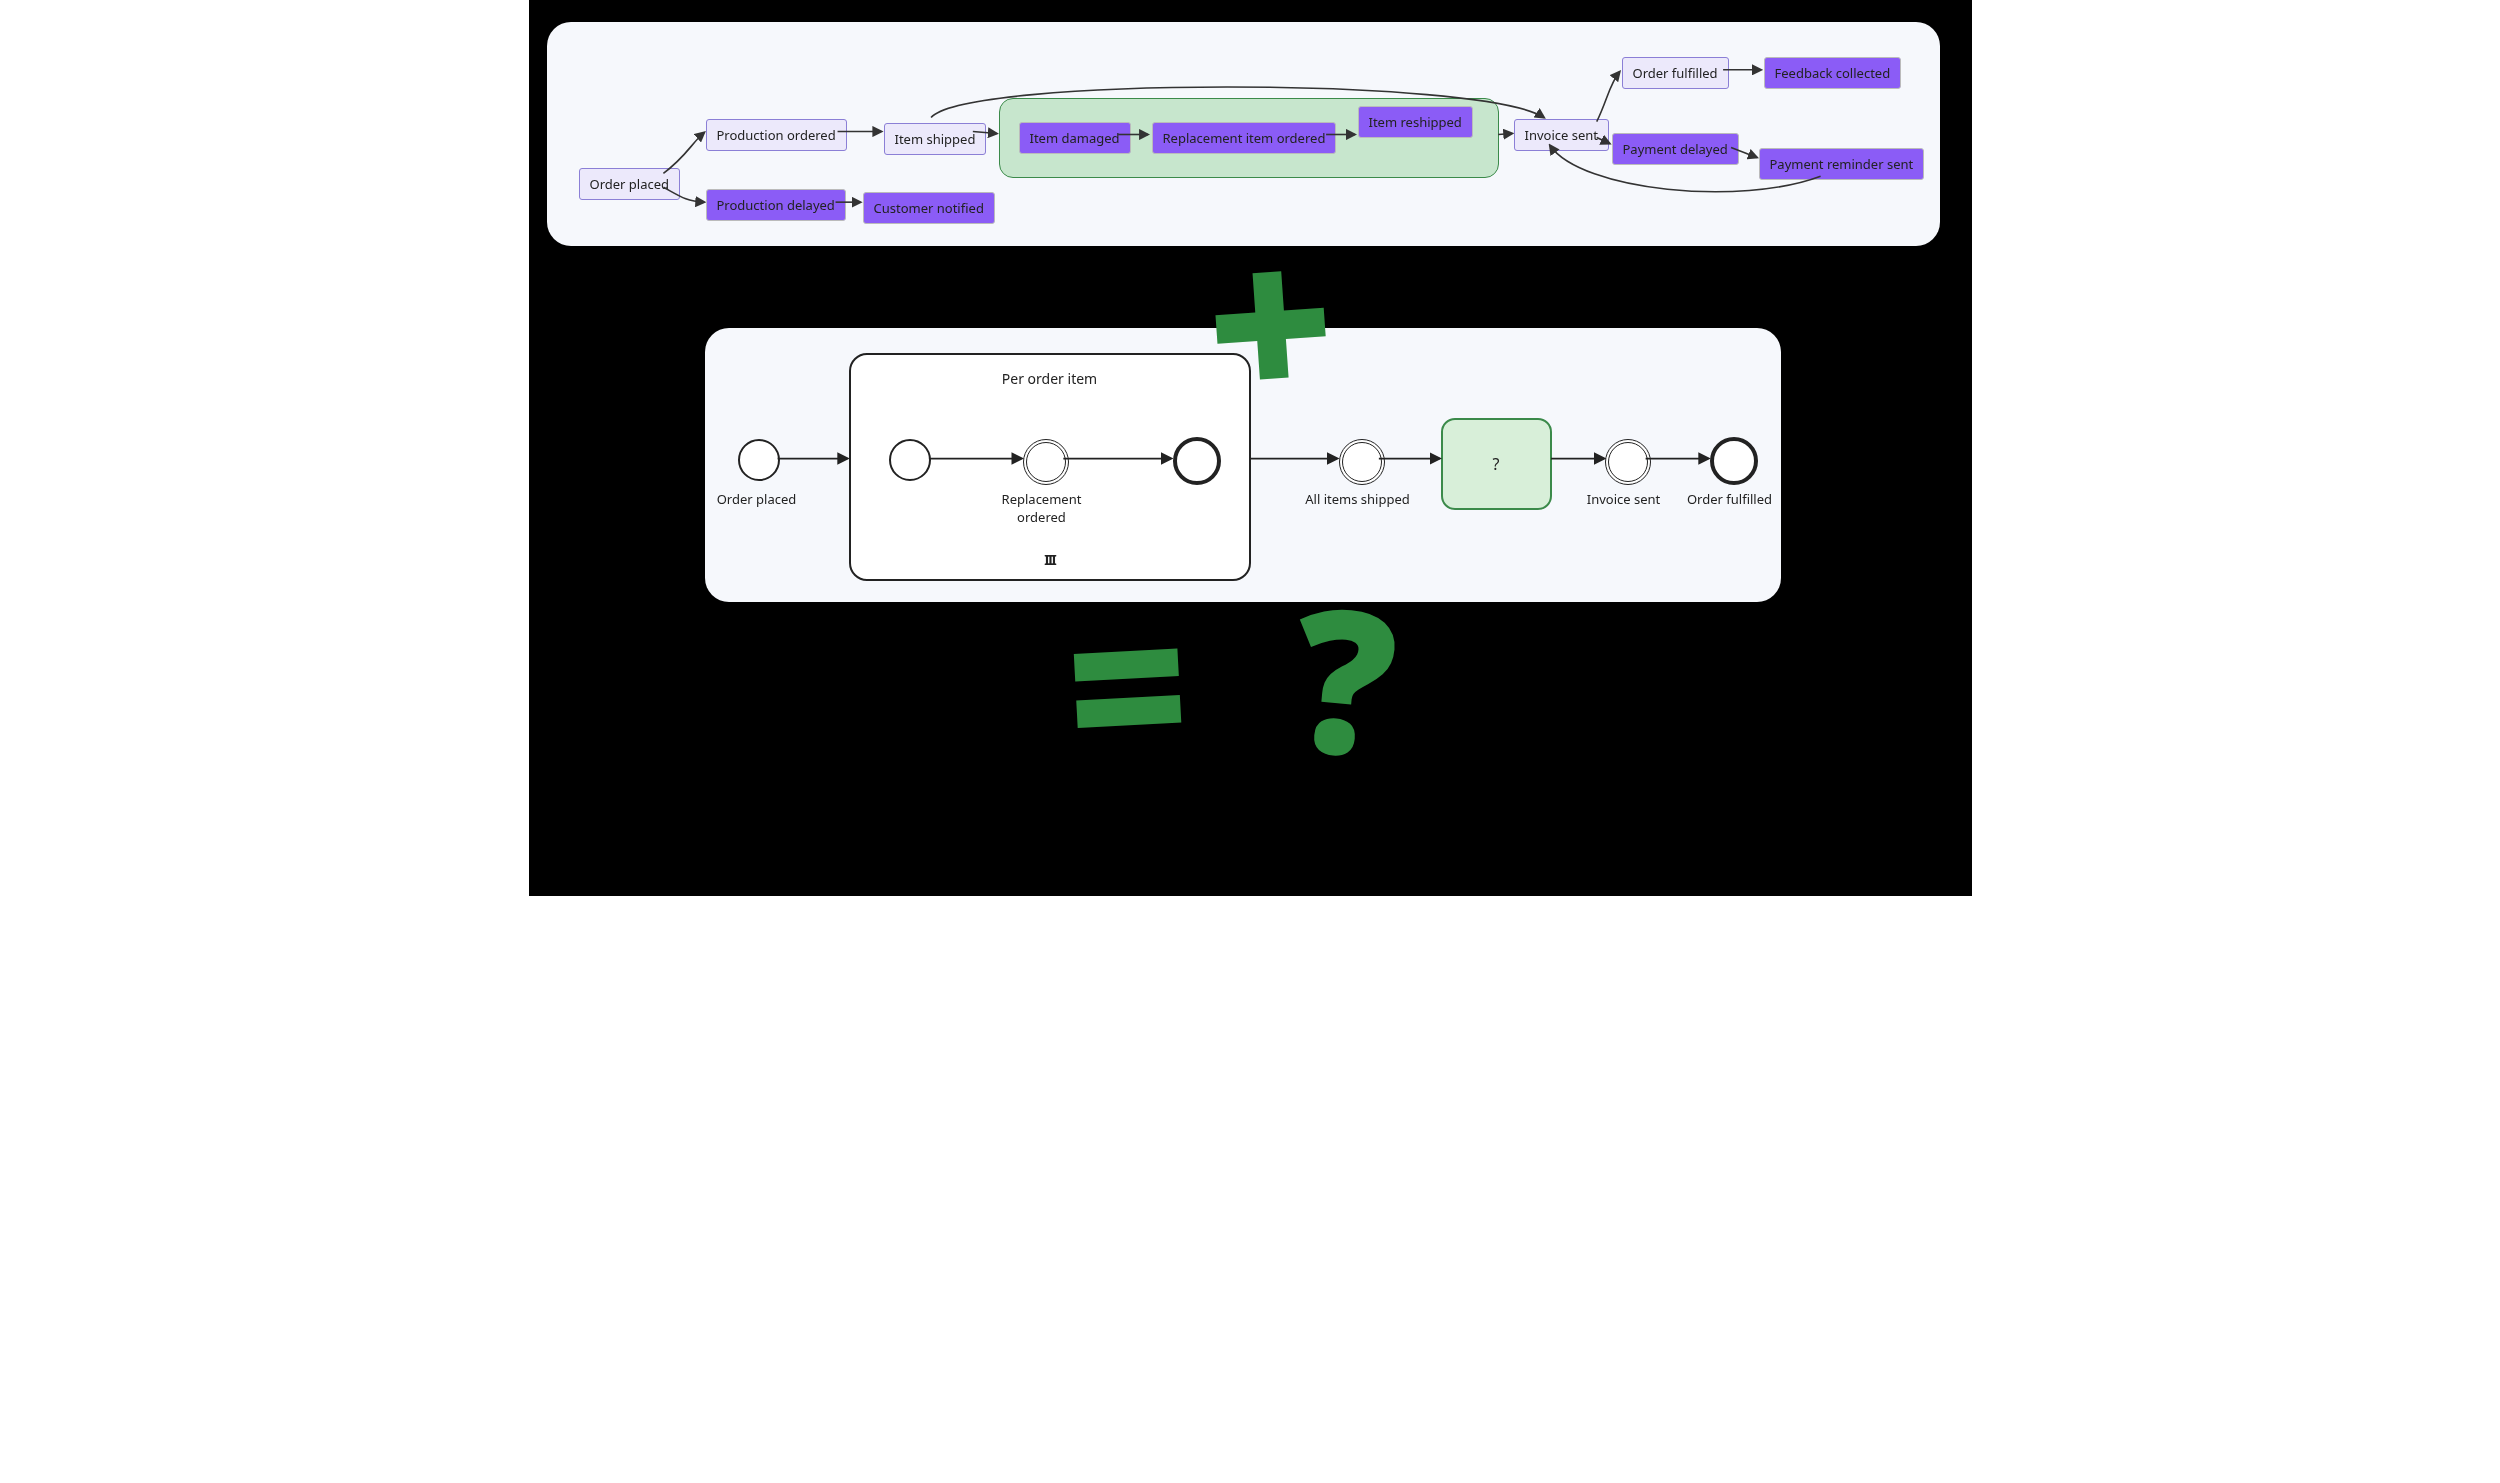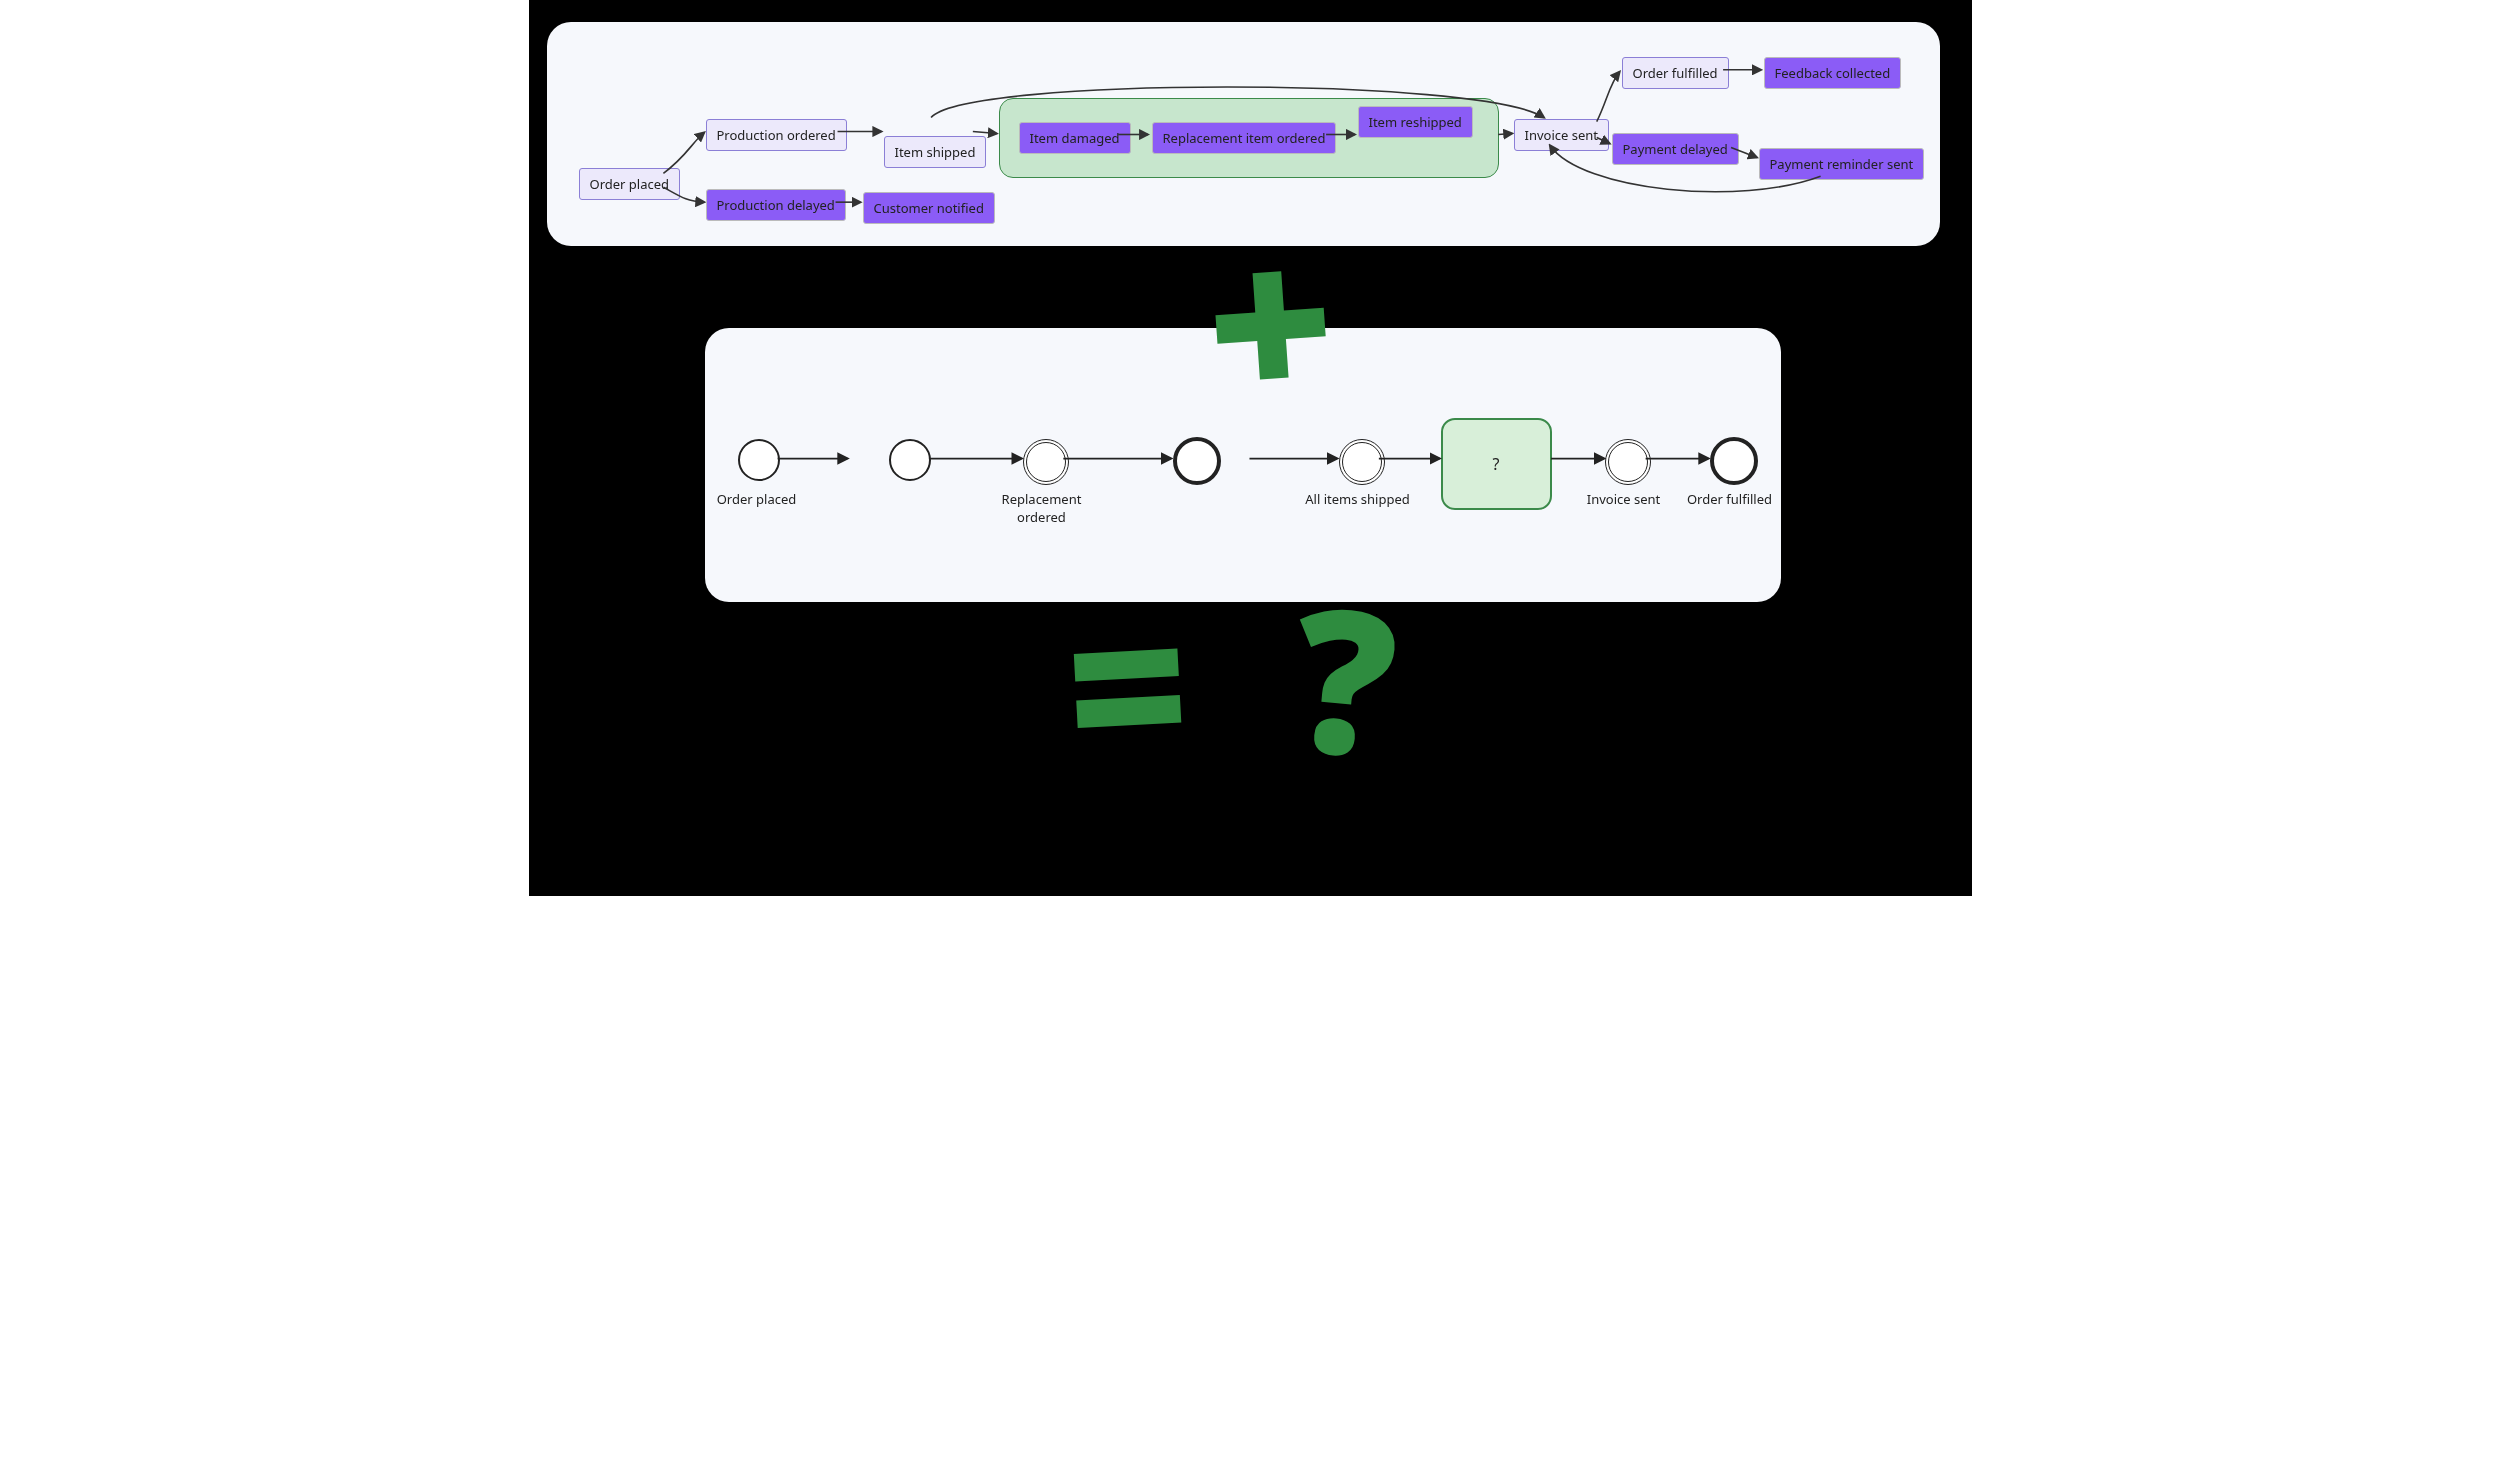--- a/index.html
+++ b/index.html
@@ -36,21 +36,21 @@
 <div class="canvas">
 
   <div id="panel-top" class="panel">
 
     <div class="group-green" style="left:452px;top:76px;width:498px;height:78px;"></div>
 
     <div class="fnode" style="left:32px; top:146px;">Order placed</div>
     <div class="fnode" style="left:159px;top:97px;">Production ordered</div>
     <div class="fnode gray" style="left:159px;top:167px;">Production delayed</div>
     <div class="fnode gray" style="left:316px;top:170px;">Customer notified</div>
-    <div class="fnode" style="left:337px;top:114px;">Item shipped</div>
+    <div class="fnode" style="left:337px;top:101px;">Item shipped</div>
     <div class="fnode gray" style="left:472px;top:100px;">Item damaged</div>
     <div class="fnode gray" style="left:605px;top:100px;">Replacement item ordered</div>
     <div class="fnode gray" style="left:811px;top:84px;">Item reshipped</div>
     <div class="fnode" style="left:967px;top:97px;">Invoice sent</div>
     <div class="fnode" style="left:1075px;top:35px;">Order fulfilled</div>
     <div class="fnode gray" style="left:1217px;top:35px;">Feedback collected</div>
     <div class="fnode gray" style="left:1065px;top:111px;">Payment delayed</div>
     <div class="fnode gray" style="left:1212px;top:126px;text-align:right;">Payment reminder sent</div>
 
     <svg class="wires" viewBox="0 0 1400 225">
@@ -87,20 +87,24 @@
 
         <path d="M1190 126 L1216 136"></path>
 
         <path d="M1280 155 C1200 185 1040 170 1008 124"></path>
       </g>
     </svg>
   </div>
 
   <div id="panel-bpmn" class="panel">
 
+    <div class="subproc" style="left:144px;top:25px;width:398px;height:224px;">
+      <div class="title">Per order item</div>
+      <div class="marker">III</div>
+    </div>
 
     <div class="evt start" style="left:33px; top:111px;width:38px;height:38px;"></div>
     <div class="evt start" style="left:184px;top:111px;width:38px;height:38px;"></div>
     <div class="evt inter" style="left:318px;top:111px;width:38px;height:38px;"></div>
     <div class="evt end" style="left:468px;top:109px;width:40px;height:40px;"></div>
     <div class="evt inter" style="left:634px;top:111px;width:38px;height:38px;"></div>
     <div class="evt inter" style="left:900px;top:111px;width:38px;height:38px;"></div>
     <div class="evt end" style="left:1005px;top:109px;width:40px;height:40px;"></div>
 
     <div class="bpmn-act" style="left:736px;top:90px;width:107px;height:88px;">

